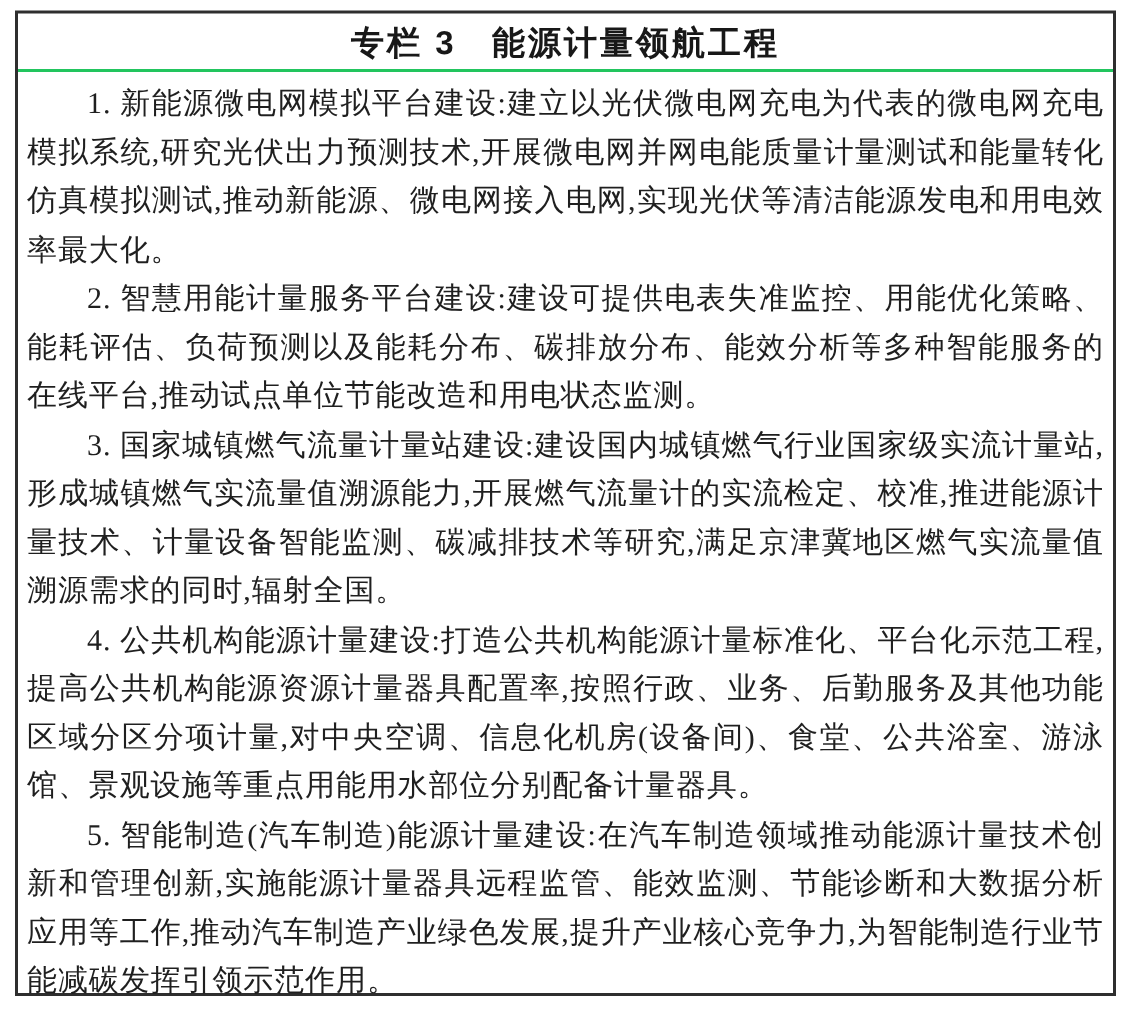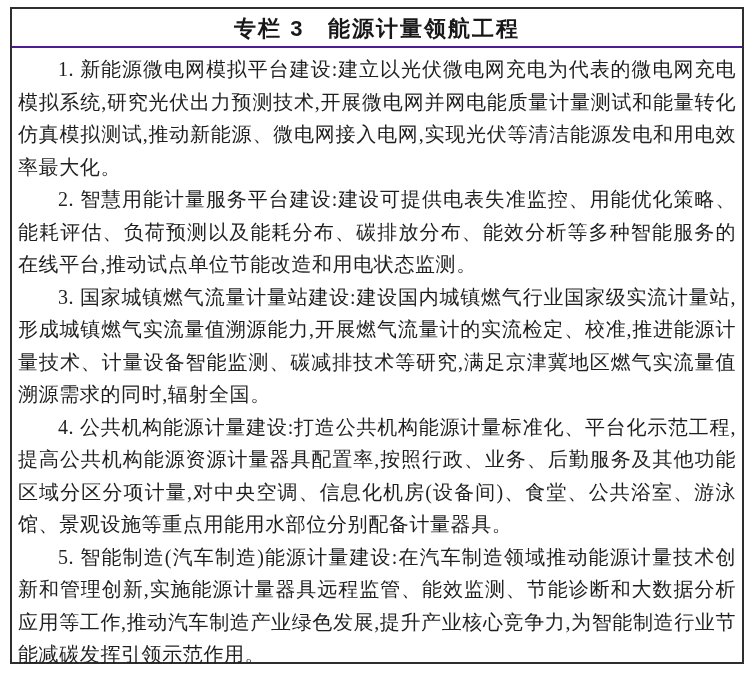--- a/index.html
+++ b/index.html
@@ -21,21 +21,21 @@
     top: 7px;
     width: 734px;
     height: 657px;
     border: 2px solid #2e2e2e;
     box-sizing: border-box;
     background: #ffffff;
   }
   .panel-header {
     height: 39px;
     line-height: 39px;
-    border-bottom: 2px solid #4c1d95;
+    border-bottom: 2px solid #22c55e;
     box-sizing: border-box;
     text-align: center;
     font-family: "Liberation Sans", sans-serif;
     font-weight: 700;
     font-size: 22px;
     letter-spacing: 2px;
     color: #181818;
   }
   .panel-header .title-text {
     margin-left: 0.7em;

